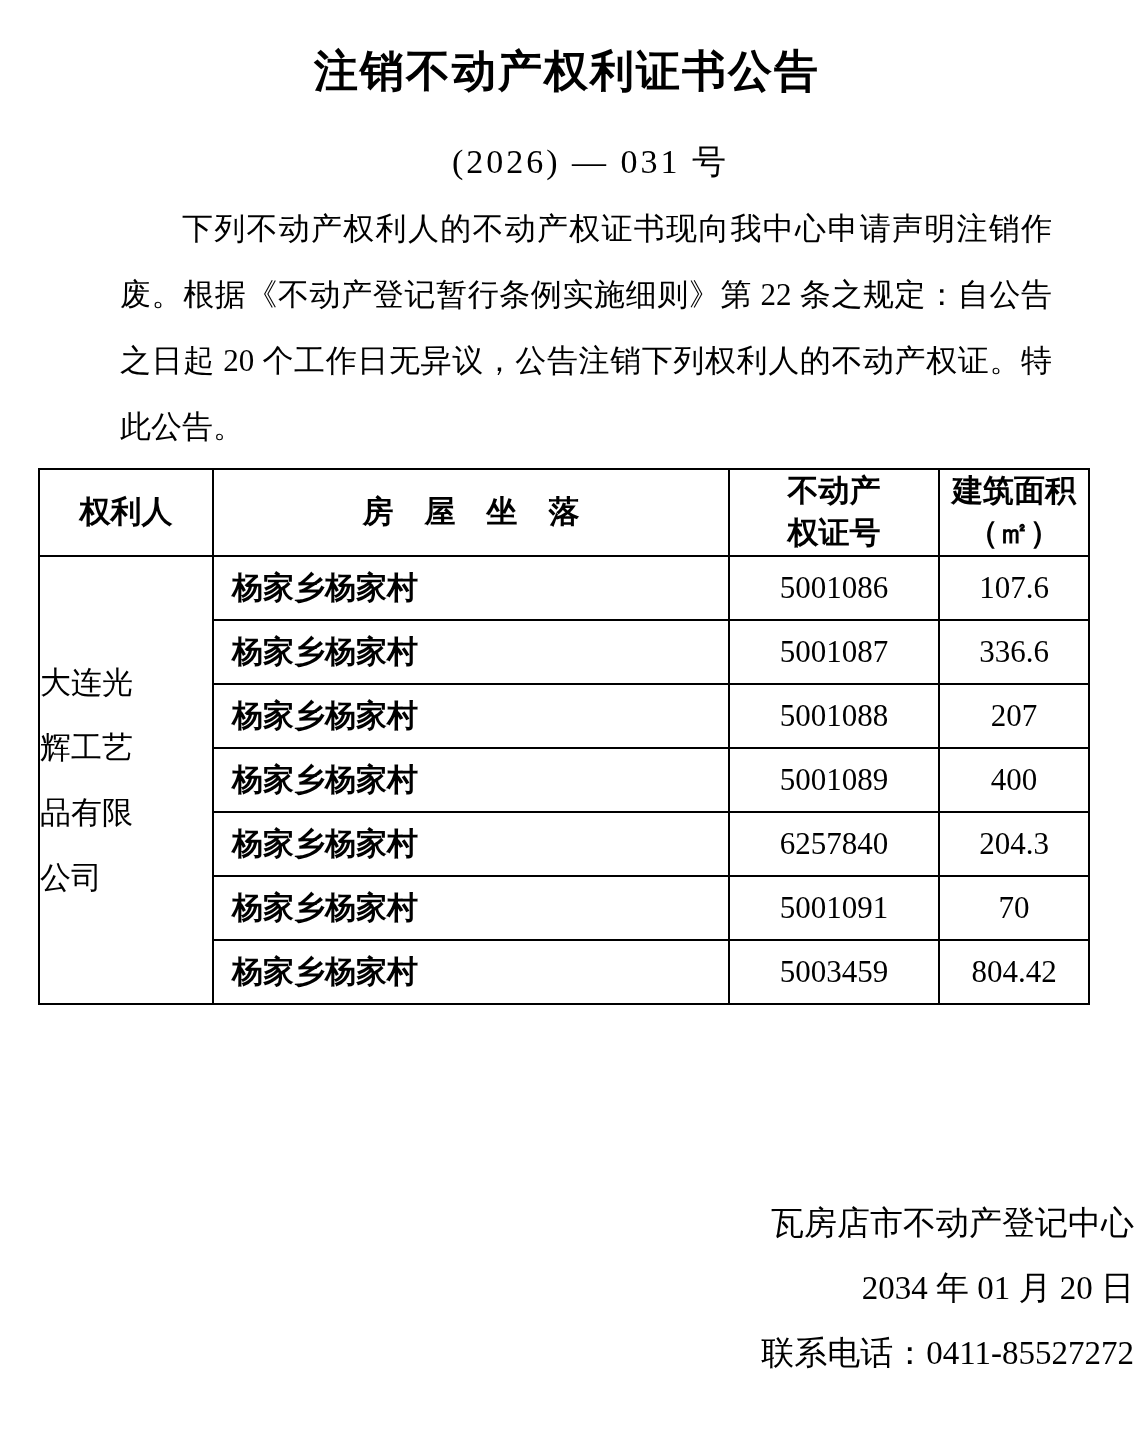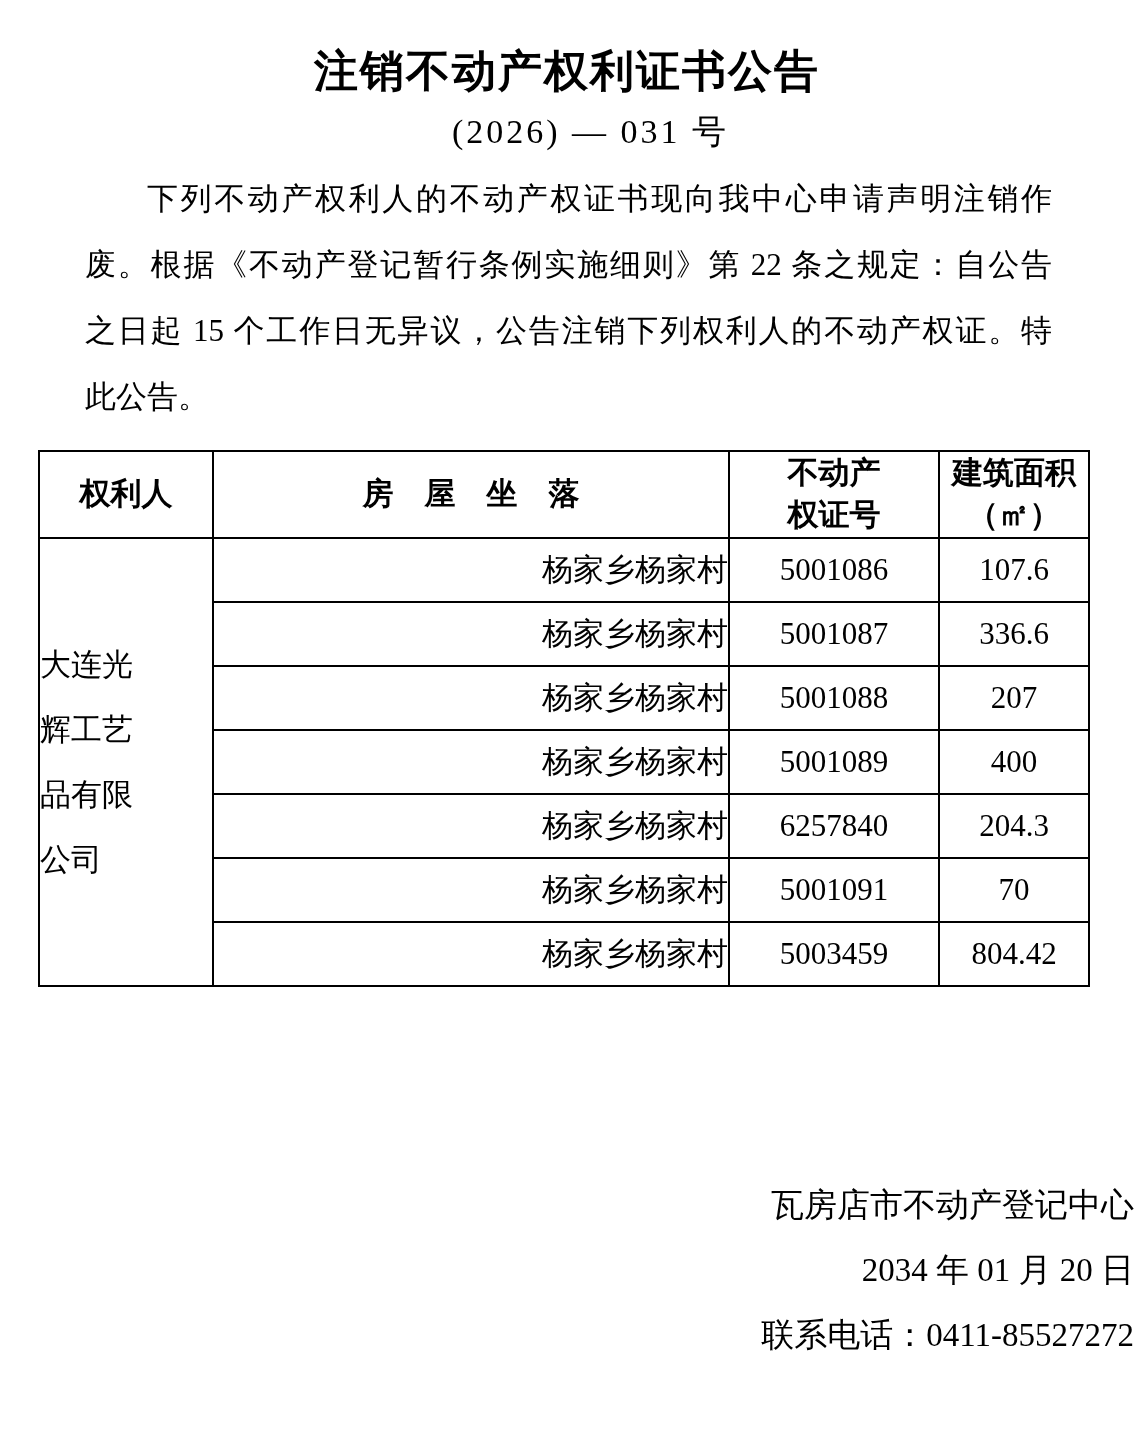--- a/index.html
+++ b/index.html
@@ -16,57 +16,57 @@
 
   .doc-title {
     margin-top: 44px;
     text-align: center;
     font-size: 44px;
     font-weight: bold;
     letter-spacing: 2px;
     line-height: 1.25;
   }
   .doc-number {
-    margin-top: 12px;
+    margin-top: 42px;
     text-align: center;
     font-size: 34px;
     letter-spacing: 3px;
     line-height: 1.25;
     padding-left: 47px;
   }
 
   .body-text {
-    margin: 12px 82px 0 85px;
+    margin: 12px 82px 0 120px;
     font-size: 31px;
     line-height: 66px;
   }
   .para-line {
     text-align: justify;
     text-align-last: justify;
   }
   .para-line.first { text-indent: 2em; }
   .para-line.last { text-align-last: left; }
 
   table.cancel-table {
-    margin: 20px 0 0 38px;
+    margin: 8px 0 0 38px;
     width: 1050px;
     border-collapse: collapse;
     table-layout: fixed;
   }
   .cancel-table th, .cancel-table td {
     border: 2px solid #000000;
     font-size: 31px;
     padding: 0;
     vertical-align: middle;
   }
   .cancel-table th { font-weight: bold; text-align: center; }
   .cancel-table tr.header-row { height: 87px; }
   .cancel-table tr.data-row { height: 64px; }
   .hline { display: block; line-height: 42px; text-align: center; }
-  td.cell-location { text-align: right; padding-left: 18px; }
+  td.cell-location { text-align: left; padding-left: 18px; font-weight: bold; }
   td.cell-cert, td.cell-area { text-align: center; }
   td.cell-owner { text-align: center; }
   .owner-line { display: block; line-height: 65px; text-align: left; }
 
   .footer-block {
     margin-top: 186px;
     padding-left: 252px;
     text-align: right;
     font-size: 33px;
   }
@@ -77,21 +77,21 @@
 
 <div class="page">
 
   <h1 class="doc-title">注销不动产权利证书公告</h1>
 
   <div class="doc-number">(2026) — 031 号</div>
 
   <div class="body-text">
     <div class="para-line first">下列不动产权利人的不动产权证书现向我中心申请声明注销作</div>
     <div class="para-line">废。根据《不动产登记暂行条例实施细则》第 22 条之规定：自公告</div>
-    <div class="para-line">之日起 15 个工作日无异议，公告注销下列权利人的不动产权证。特</div>
+    <div class="para-line">之日起 20 个工作日无异议，公告注销下列权利人的不动产权证。特</div>
     <div class="para-line last">此公告。</div>
   </div>
 
   <table class="cancel-table">
     <colgroup>
       <col style="width:174px">
       <col style="width:516px">
       <col style="width:210px">
       <col style="width:150px">
     </colgroup>

